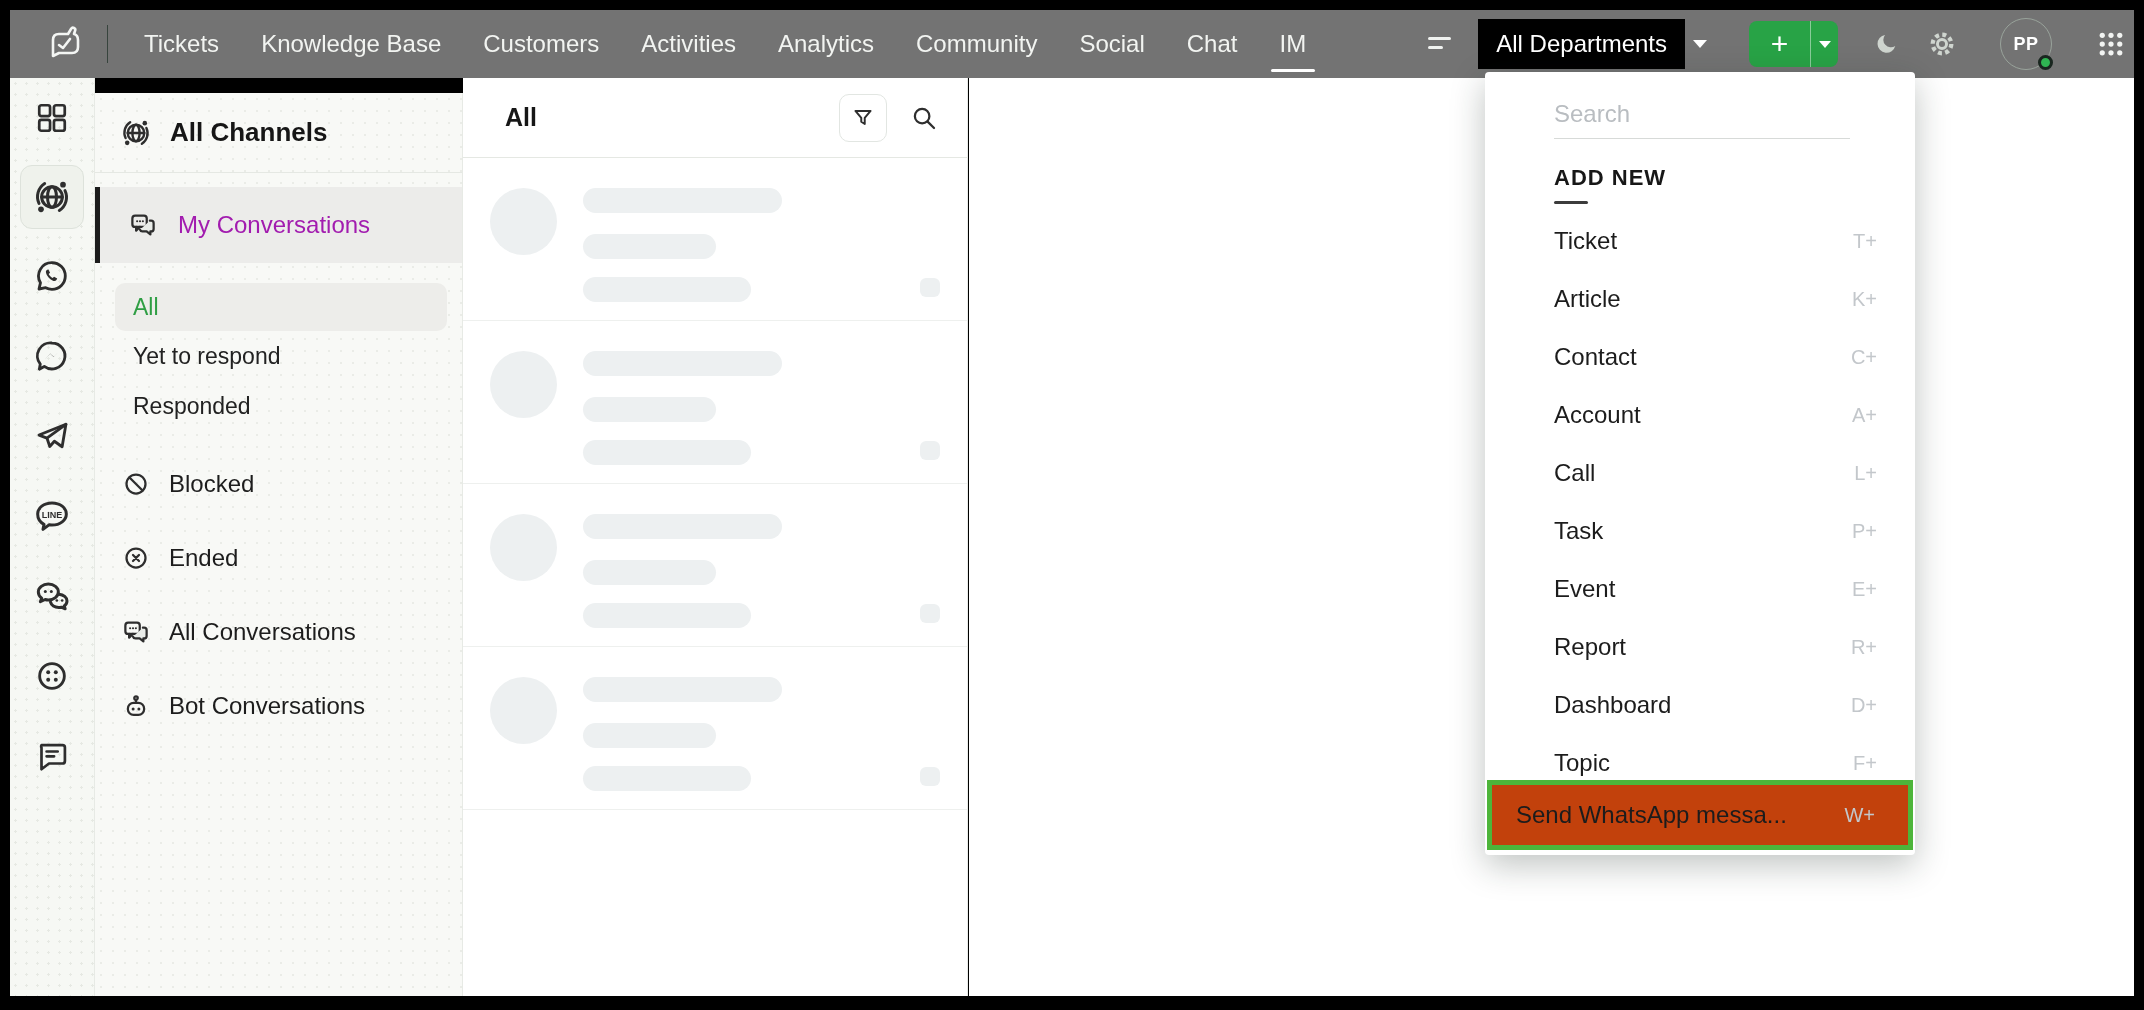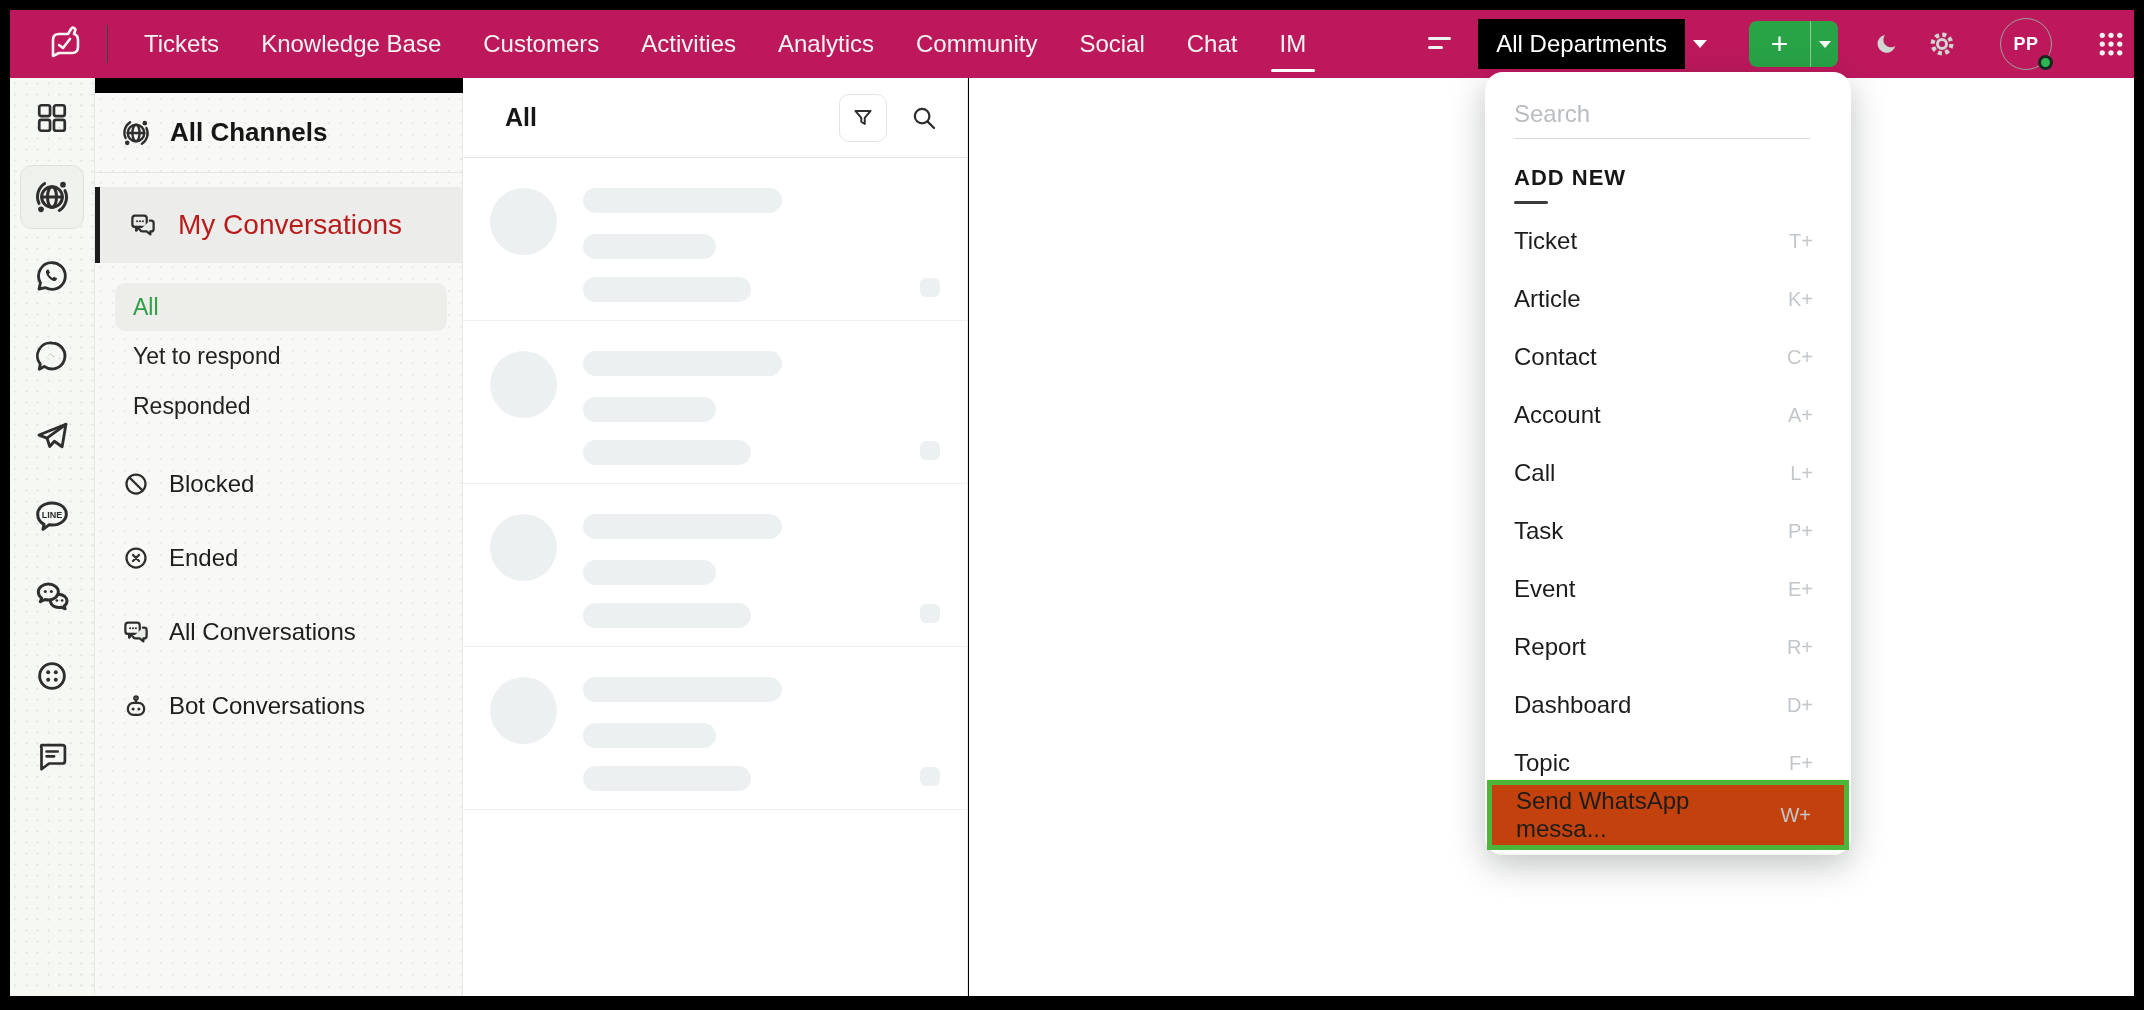--- a/index.html
+++ b/index.html
@@ -3,21 +3,21 @@
 <meta charset="utf-8">
 <style>
   * { box-sizing: border-box; margin: 0; padding: 0; }
   html,body { background:#000; }
   body { font-family: "Liberation Sans", sans-serif; }
   .screen { position: relative; width: 2144px; height: 1010px; background: #000; overflow: hidden; }
 
   
   .topnav {
     position: absolute; left: 10px; top: 10px; width: 2124px; height: 68px;
-    background: #be185d; display: flex; align-items: center; padding-left: 37px; padding-right: 8px;
+    background: #737373; display: flex; align-items: center; padding-left: 37px; padding-right: 8px;
   }
   .logo { width: 34px; height: 38px; flex: 0 0 auto; margin-right: 26px; }
   .nav-divider { width: 1px; height: 38px; background: #37443d; margin-right: 36px; flex: 0 0 auto; }
   .nav-menu { display: flex; align-items: center; gap: 42px; height: 100%; }
   .nav-item { position: relative; color: #f2f4f1; font-size: 24px; height: 100%; display: flex; align-items: center; cursor: pointer; white-space: nowrap; }
   .nav-item.active::after { content:""; position: absolute; left: 50%; transform: translateX(-50%); bottom: 6px; width: 44px; height: 3px; background: #fff; border-radius: 2px; }
   .nav-right { margin-left: auto; display: flex; align-items: center; }
   .lines-icon { width: 24px; height: 20px; position: relative; margin-right: 26px; }
   .lines-icon span { position: absolute; left: 0; height: 3px; background: #f0f2f0; border-radius: 2px; }
   .lines-icon span:nth-child(1){ top: 3px; width: 23px; }
@@ -52,21 +52,21 @@
     position: absolute; left: 95px; top: 93px; width: 368px; bottom: 14px;
     background-color: #f8f9f6;
     background-image: radial-gradient(#eaece7 1px, transparent 1.2px);
     background-size: 12px 12px;
     border-right: 1px solid #e7eae5;
   }
   .sidebar-header { height: 80px; display: flex; align-items: center; padding-left: 25px; gap: 18px; border-bottom: 1px solid #e5e8e3; }
   .sidebar-title { font-size: 26px; font-weight: 700; color: #161616; }
   .my-conv-row { position: relative; margin-top: 14px; height: 76px; background: #ececea; display: flex; align-items: center; padding-left: 33px; gap: 20px; cursor: pointer; }
   .my-conv-row::before { content:""; position: absolute; left: 0; top: 0; bottom: 0; width: 5px; background: #1c1c1c; }
-  .my-conv-label { font-size: 28px; color: #b91c1c; }
+  .my-conv-label { font-size: 24px; color: #a21caf; }
   .filter-list { margin-top: 20px; }
   .filter-pill { margin-left: 20px; width: 332px; height: 48px; background: #ededea; border-radius: 10px; display: flex; align-items: center; padding-left: 18px; cursor: pointer; }
   .filter-pill span { font-size: 23px; color: #2f9e44; font-weight: 500; }
   .filter-item { height: 50px; display: flex; align-items: center; padding-left: 38px; font-size: 23px; color: #222; cursor: pointer; }
   .side-items { margin-top: 16px; }
   .side-item { height: 74px; display: flex; align-items: center; padding-left: 26px; gap: 18px; cursor: pointer; }
   .side-item span { font-size: 24px; color: #1d1d1d; }
 
   
   .listpanel { position: absolute; left: 463px; top: 78px; width: 505px; bottom: 14px; background: #fff; border-right: 1px solid #e9ebe8; }
@@ -80,22 +80,22 @@
   .skel-b1 { left: 120px; top: 30px; width: 199px; }
   .skel-b2 { left: 120px; top: 76px; width: 133px; }
   .skel-b3 { left: 120px; top: 119px; width: 168px; }
   .skel-sq { position: absolute; left: 457px; top: 120px; width: 20px; height: 19px; border-radius: 6px; background: #edf0f1; }
 
   
   .main-area { position: absolute; left: 969px; top: 78px; right: 10px; bottom: 14px; background: #fff; }
 
   
   .dropdown {
-    position: absolute; left: 1485px; top: 72px; width: 366px; height: 783px;
-    background: #fff; border-radius: 18px; box-shadow: 0 10px 34px rgba(25,38,31,.28);
+    position: absolute; left: 1485px; top: 72px; width: 430px; height: 783px;
+    background: #fff; border-radius: 4px; box-shadow: 0 10px 34px rgba(25,38,31,.28); padding-left: 40px;
   }
   .dd-search { display: block; width: 296px; margin: 26px 0 0 29px; border: none; outline: none; font-size: 24px; color: #333; padding: 2px 0 10px 0; border-bottom: 1px solid #d7dad8; font-family: "Liberation Sans", sans-serif; }
   .dd-search::placeholder { color: #b9bdc1; }
   .dd-section { margin: 26px 0 0 29px; font-size: 22px; font-weight: 700; color: #171717; letter-spacing: 1px; }
   .dd-section-underline { margin: 10px 0 0 29px; width: 34px; height: 3px; background: #3c3c3c; border-radius: 2px; }
   .dd-list { margin-top: 8px; }
   .dd-item { height: 58px; display: flex; align-items: center; justify-content: space-between; padding: 0 38px 0 29px; cursor: pointer; }
   .dd-label { font-size: 24px; color: #1c1c1c; }
   .dd-shortcut { font-size: 20px; color: #c3c7cb; }
   .dd-highlight { position: absolute; left: 2px; right: 2px; top: 708px; height: 70px; border: 5px solid #4db53a; background: #c2410c; display: flex; align-items: center; justify-content: space-between; padding: 0 33px 0 24px; cursor: pointer; }

